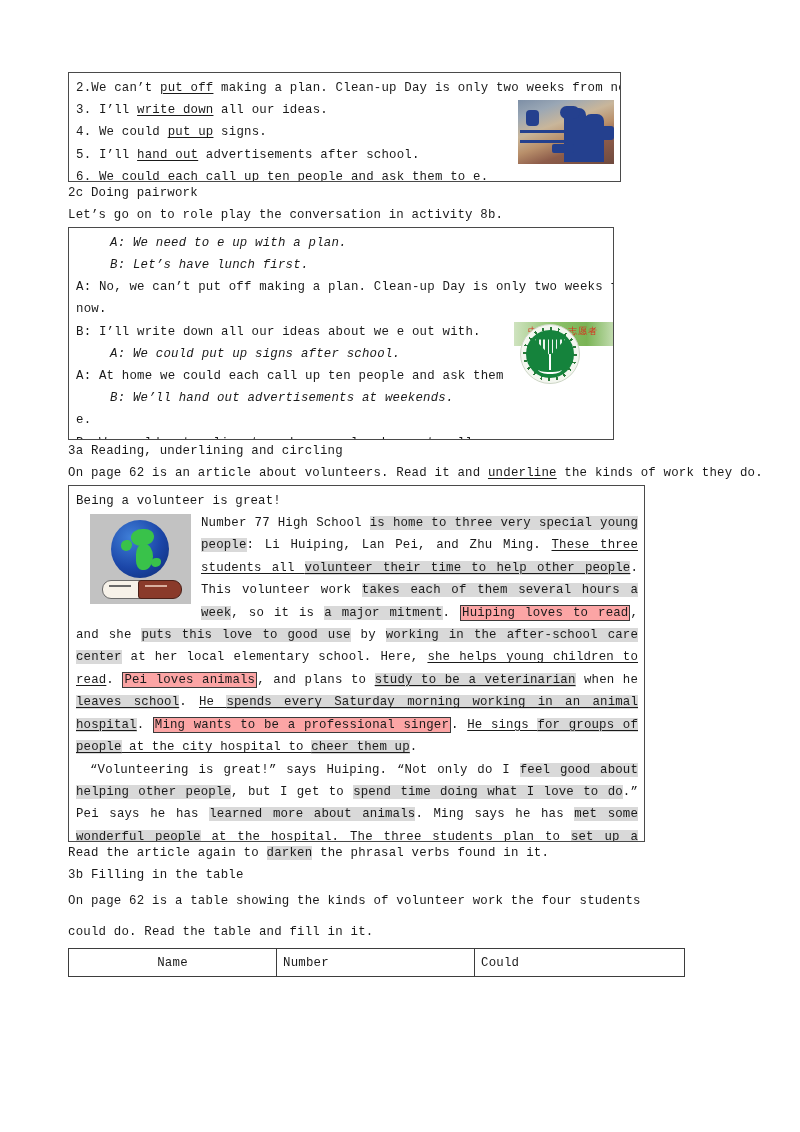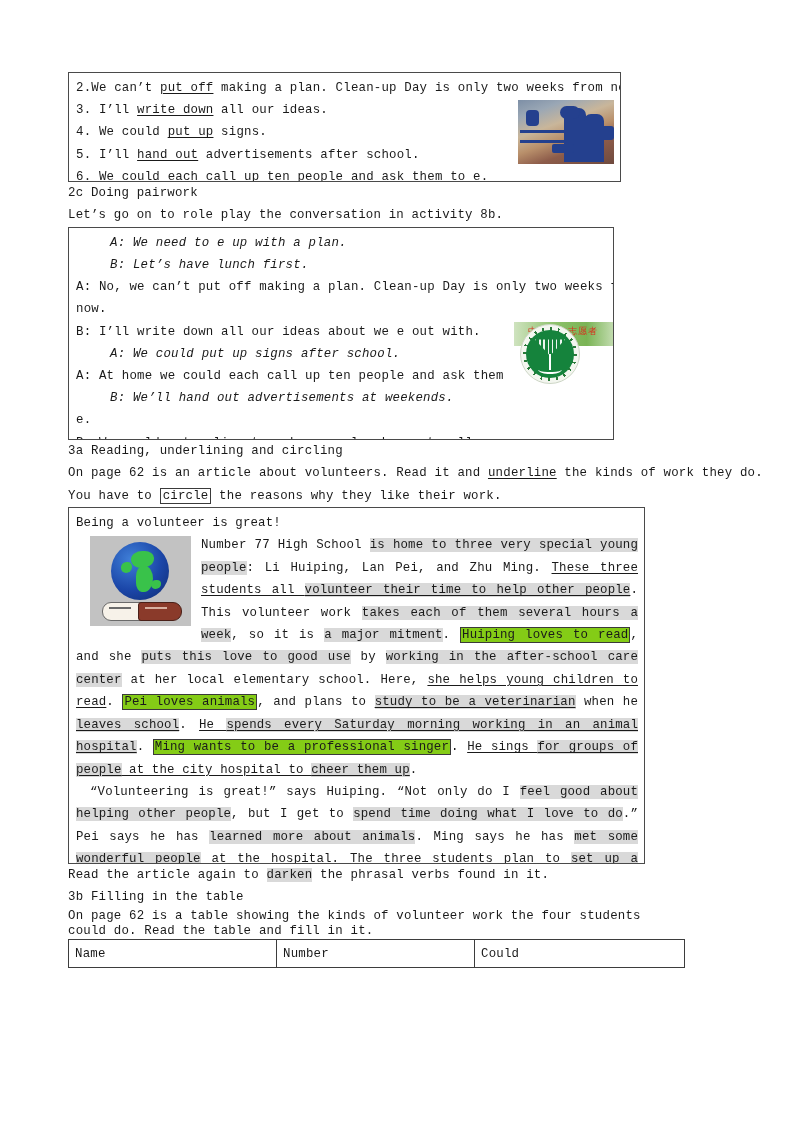--- a/index.html
+++ b/index.html
@@ -24,21 +24,21 @@
   }
   
   .line {
     font-size: 12.4px;
     line-height: 22.4px;
     white-space: nowrap;
     letter-spacing: 0.2px;
   }
   .instr {
     font-size: 12.4px;
-    line-height: 15px;
+    line-height: 31px;
     letter-spacing: 0.2px;
   }
   
   .box {
     border: 1px solid #4a4a4a;
     box-sizing: border-box;
     padding: 4px 6px 5px 7px;
     position: relative;
     overflow: hidden;
   }
@@ -50,21 +50,21 @@
   .box-b .line { font-size: 12.4px; line-height: 22.2px; }
 
   .ital { font-style: italic; margin-left: 34px; }
 
   
   u.ul { text-decoration: underline; text-decoration-thickness: 1px; text-underline-offset: 2px; }
   .hl { background: #d9d9d9; }
   .circ {
     border: 1px solid #3a3a3a;
     padding: 0 1px;
-    background: #84cc16;
+    background: #fca5a5;
   }
   .circ-plain {
     border: 1px solid #3a3a3a;
     padding: 0 2px;
   }
 
   
   .img-volunteers {
     position: absolute;
     right: 6px;
@@ -229,21 +229,21 @@
     table-layout: fixed;
   }
   table.tbl td {
     border: 1px solid #3d3d3d;
     vertical-align: top;
     padding: 3px 6px 2px 6px;
     font-size: 12.4px;
     line-height: 22px;
     letter-spacing: 0.2px;
   }
-  td.c1 { width: 195px; }
+  td.c1 { width: 195px; text-align: center; }
   td.c2 { width: 185px; }
   td.c3 { width: 197px; text-align: justify; }
   td.tall { height: 44px; }
 </style>
 </head>
 <body>
 
 <div class="page">
 
   <div class="box box-a">
@@ -295,21 +295,20 @@
           <div class="logo-fan"></div>
           <div class="logo-stem"></div>
           <div class="logo-bowl"></div>
         </div>
       </div>
     </div>
   </div>
 
   <div class="line">3a Reading, underlining and circling</div>
   <div class="line"><span>On page 62 is an article about volunteers. Read it and </span><u class="ul">underline</u><span> the kinds of work they do.</span></div>
-  <div class="line"><span>You have to </span><span class="circ-plain">circle</span><span> the reasons why they like their work.</span></div>
 
   <div class="box box-c">
 
     <div class="article article-title">Being a volunteer is great!</div>
 
     <div class="img-globe">
       <div class="globe-ball">
         <i class="gc gc1"></i>
           <i class="gc gc2"></i>
           <i class="gc gc3"></i>

